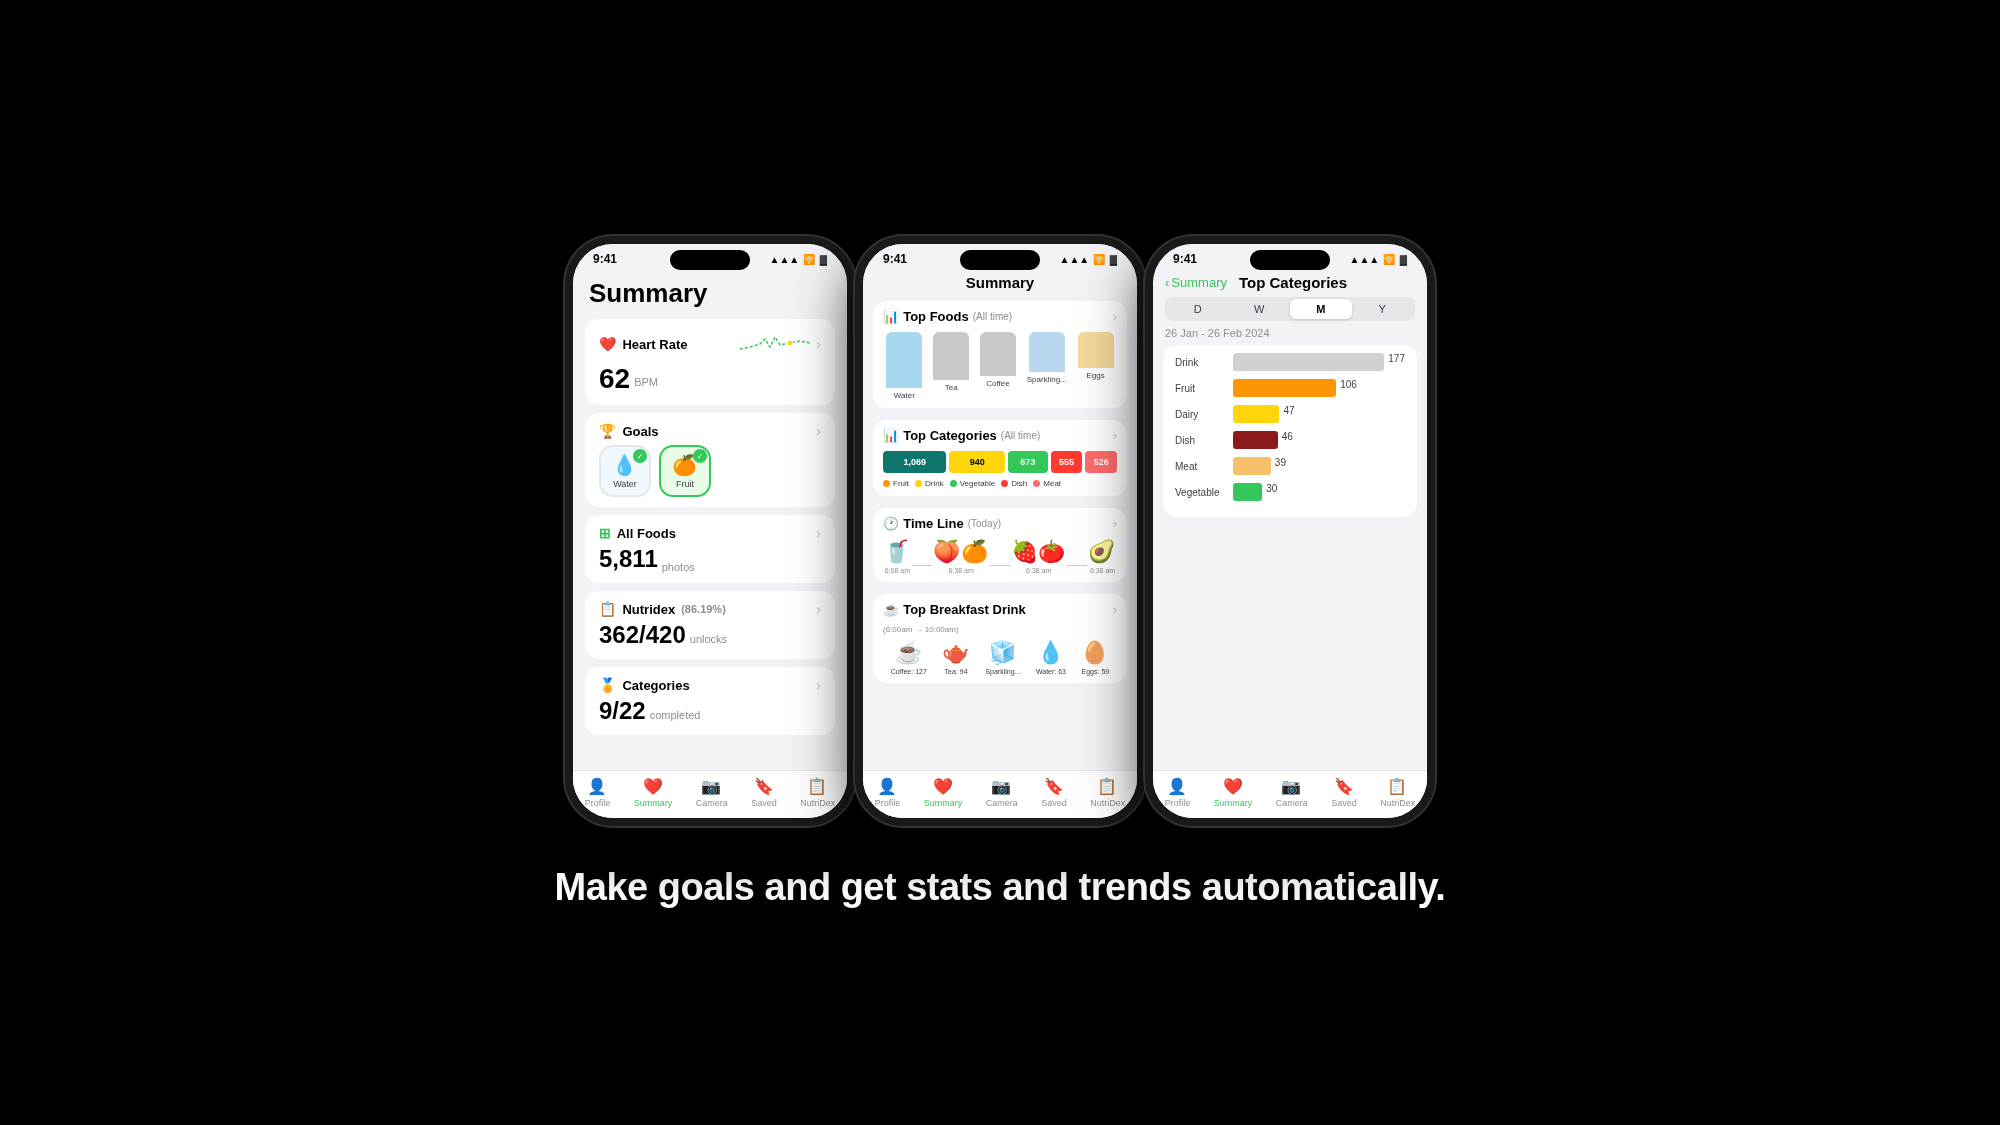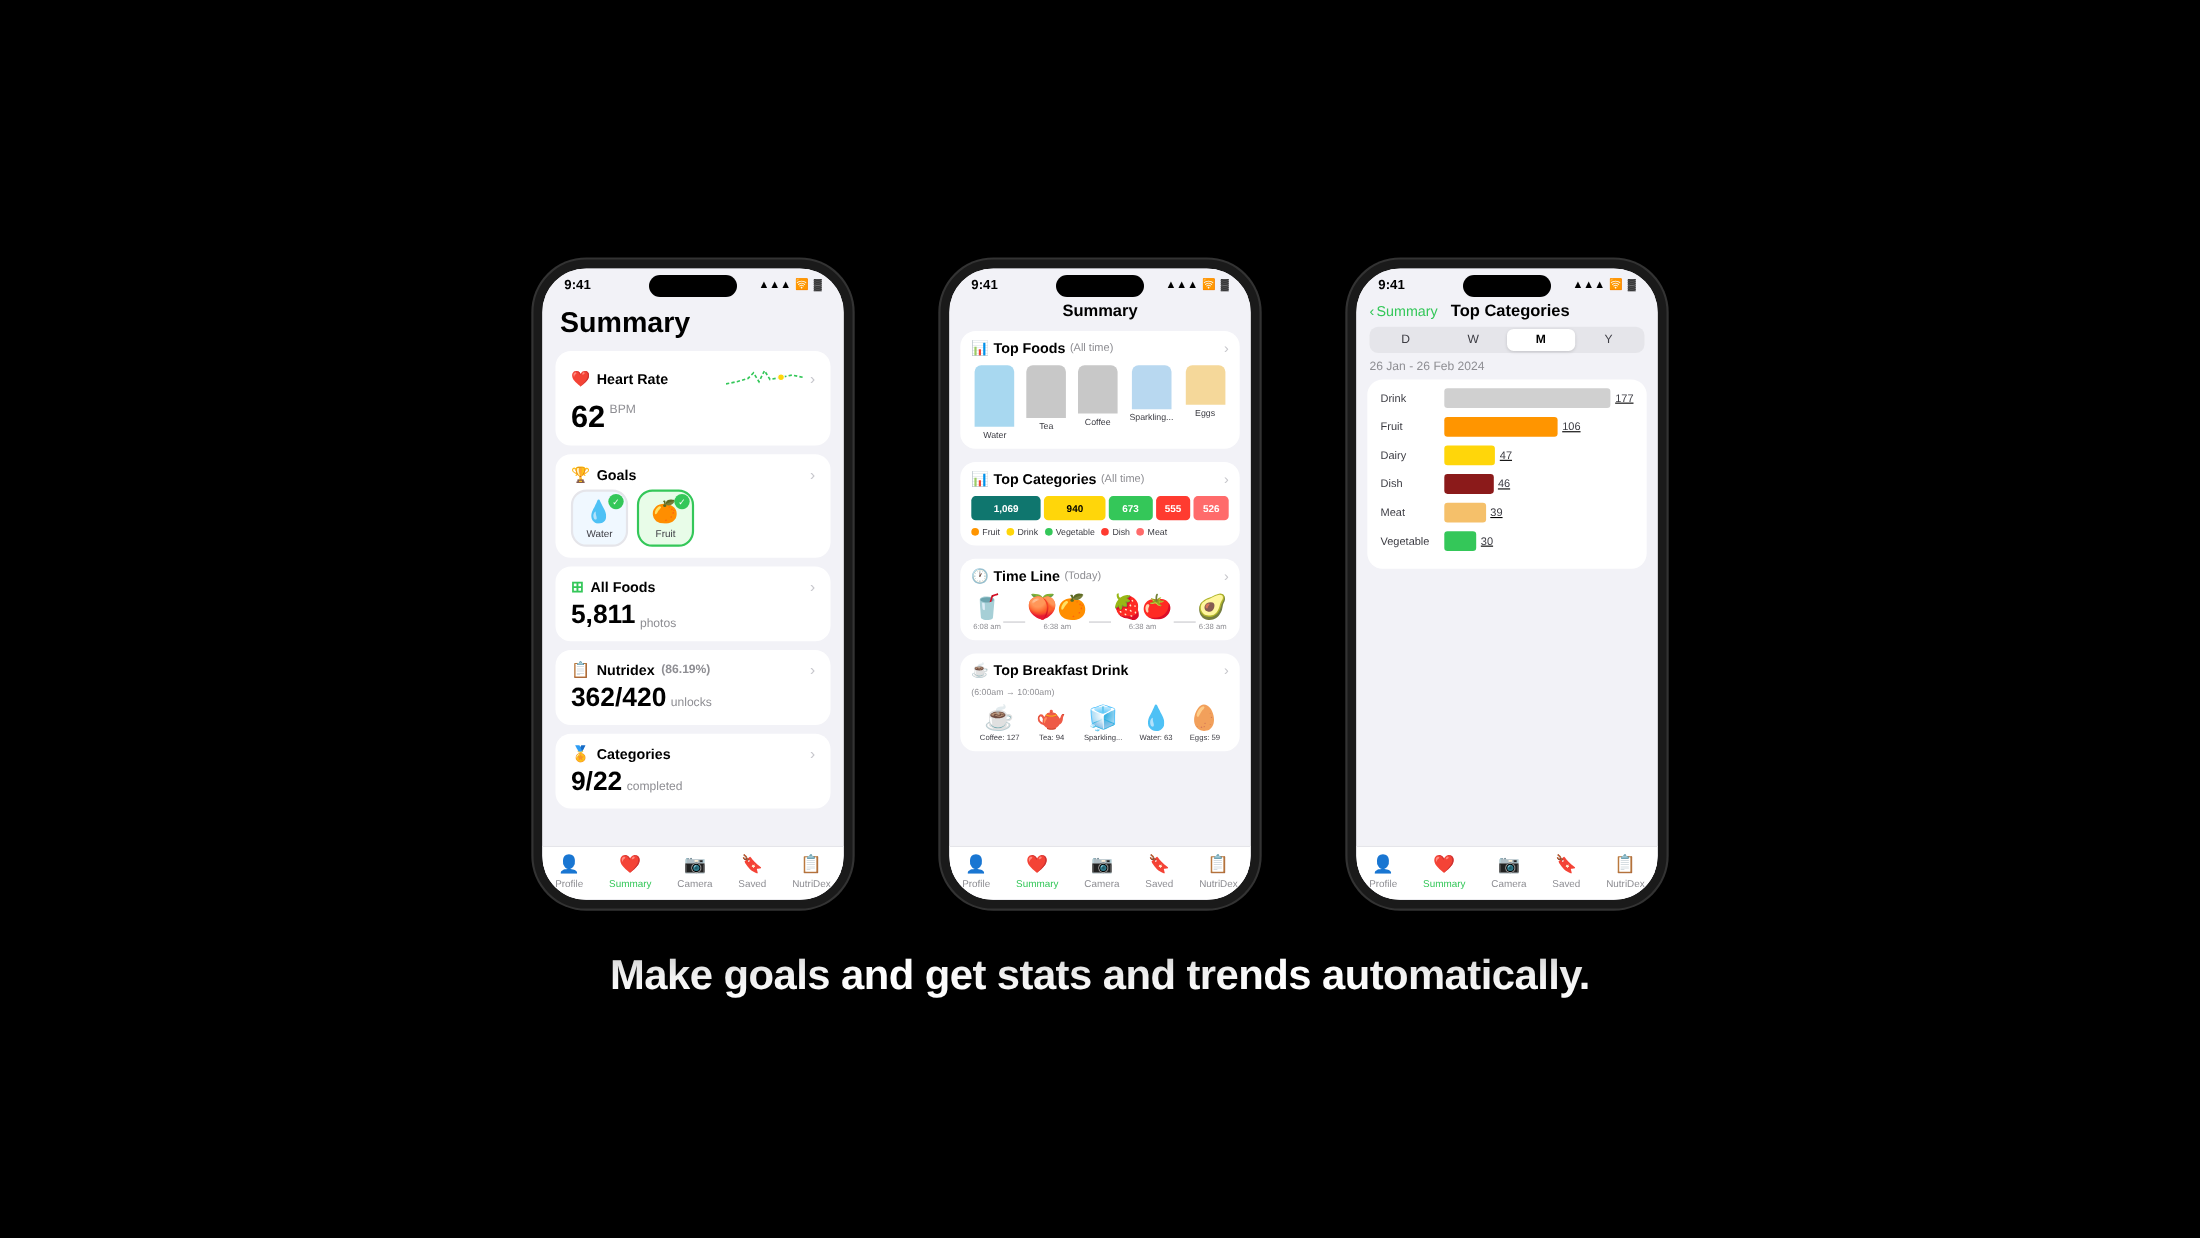--- a/index.html
+++ b/index.html
@@ -12,21 +12,20 @@
       align-items: center;
       justify-content: center;
       font-family: -apple-system, BlinkMacSystemFont, 'SF Pro Display', 'Helvetica Neue', sans-serif;
       overflow: hidden;
     }
     .phones-row {
       display: flex;
       flex-direction: row;
       align-items: center;
       justify-content: center;
-      gap: 80px;
       margin-top: 20px;
     }
     .tagline {
       color: #fff;
       font-size: 38px;
       font-weight: 600;
       text-align: center;
       margin-top: 40px;
       letter-spacing: -0.5px;
     }
@@ -126,21 +125,21 @@
     .nutridex-icon { color: #34c759; font-size: 14px; }
     .category-icon { color: #ffd60a; font-size: 14px; }
 
     .bpm-row {
       display: flex;
       align-items: flex-end;
       gap: 4px;
       margin-top: 4px;
     }
     .bpm-value { font-size: 28px; font-weight: 700; color: #000; }
-    .bpm-unit { font-size: 11px; color: #8e8e93; margin-bottom: 17px; }
+    .bpm-unit { font-size: 11px; color: #8e8e93; margin-bottom: 7px; }
     .chart-line {
       width: 70px;
       height: 30px;
     }
 
     .goals-row {
       display: flex;
       gap: 8px;
       margin-top: 6px;
     }
@@ -390,23 +389,21 @@
     }
     .cat-chart-label {
       font-size: 10px;
       color: #3c3c43;
       width: 52px;
       flex-shrink: 0;
     }
     .cat-chart-bar-wrap {
       flex: 1;
       display: flex;
-      align-items: center;
       gap: 4px;
-      text-decoration: underline;
     }
     .cat-chart-bar {
       height: 18px;
       border-radius: 3px;
     }
     .cat-chart-value {
       font-size: 10px;
       color: #3c3c43;
       white-space: nowrap;
     }

